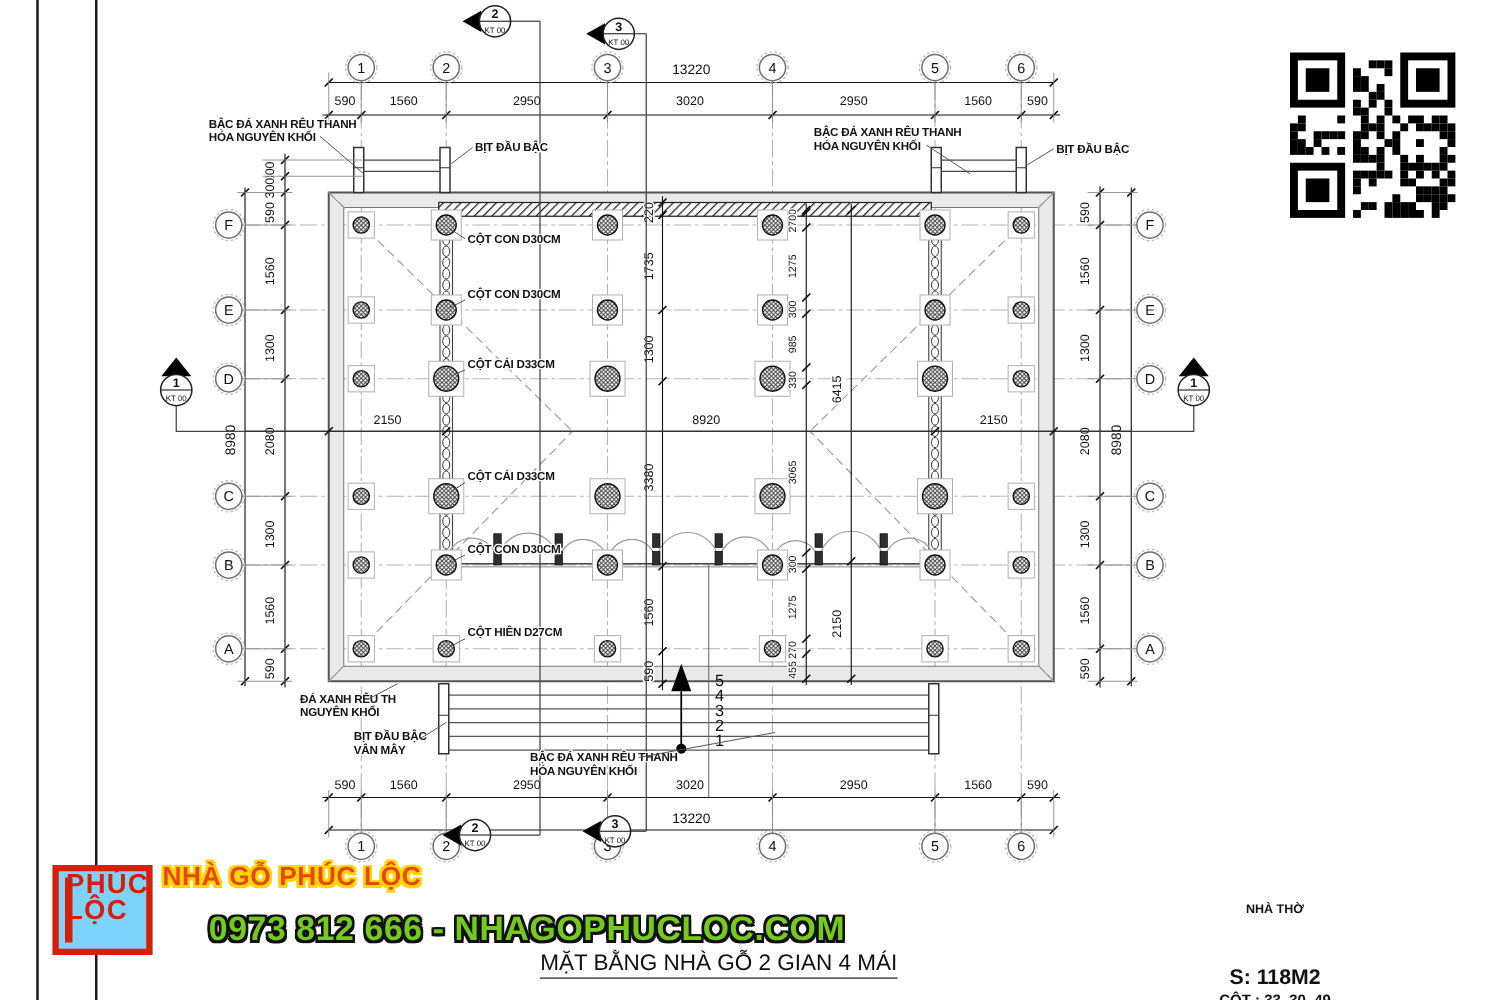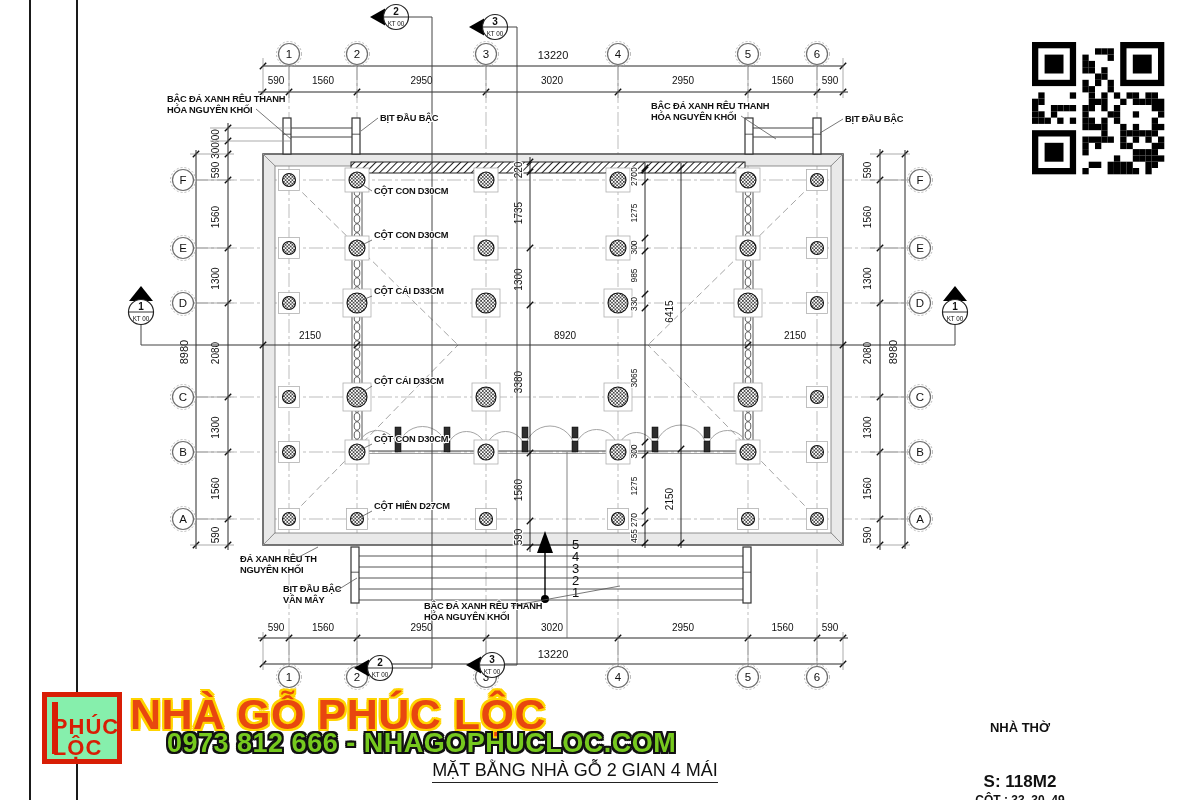--- a/index.html
+++ b/index.html
@@ -11,32 +11,32 @@
   svg text{font-family:"Liberation Sans",sans-serif;fill:#111;}
   .dim{font-size:10px;paint-order:stroke;stroke:#fff;stroke-width:2.5px;}
   .dims{font-size:8.5px;paint-order:stroke;stroke:#fff;stroke-width:2px;}
   .tot{font-size:11px;paint-order:stroke;stroke:#fff;stroke-width:2.5px;}
   .bub{font-size:11.5px;paint-order:stroke;stroke:#fff;stroke-width:2px;}
   .ann{font-size:9.3px;font-weight:600;letter-spacing:-0.2px;paint-order:stroke;stroke:#fff;stroke-width:2px;}
   .stepnum{font-size:13px;}
   .mknum{font-size:10px;font-weight:bold;}
   .mksheet{font-size:6.3px;}
   .footer-logo{position:absolute;left:42px;top:692px;width:70px;height:62px;
-    border:5px solid #d81e05;display:flex;align-items:flex-end;justify-content:center;background:#86efac;z-index:5;}
+    border:5px solid #d81e05;display:flex;align-items:flex-start;justify-content:center;background:#7dd3fc;z-index:5;}
   .logo-bar{position:absolute;left:5px;top:5px;bottom:5px;width:6px;background:#d81e05;}
   .logo-text{display:flex;flex-direction:column;line-height:.95;margin-left:8px;
     color:#d81e05;font-weight:bold;font-size:22px;letter-spacing:1px;}
-  .brand{position:absolute;left:130px;top:690px;font-size:43px;font-weight:bold;color:#e8470f;letter-spacing:.5px;
+  .brand{position:absolute;left:130px;top:690px;font-size:21px;font-weight:bold;color:#e8470f;letter-spacing:.5px;
     text-shadow:-2px -2px 0 #ffd400,2px -2px 0 #ffd400,-2px 2px 0 #ffd400,2px 2px 0 #ffd400,
                  0 -2px 0 #ffd400,0 2px 0 #ffd400,-2px 0 0 #ffd400,2px 0 0 #ffd400;z-index:5;}
   .contact{position:absolute;left:127px;top:728px;font-size:27px;font-weight:bold;color:#76c91e;letter-spacing:.5px;
     text-shadow:-2px -2px 0 #111,2px -2px 0 #111,-2px 2px 0 #111,2px 2px 0 #111,
                  0 -2px 0 #111,0 2px 0 #111,-2px 0 0 #111,2px 0 0 #111;z-index:5;margin-left:40px;}
   .info{position:absolute;left:930px;top:718px;width:180px;text-align:center;color:#111;z-index:5;}
-  .info .nm{font-size:13px;font-weight:600;line-height:20px;}
+  .info .nm{font-size:10px;font-weight:600;line-height:20px;}
   .info .ar{font-size:17px;font-weight:600;line-height:21px;margin-top:33px;}
   .info .co{font-size:12px;font-weight:bold;line-height:16px;}
   .title{position:absolute;left:330px;top:760px;width:490px;text-align:center;font-size:18px;color:#111;z-index:5;}
   .title span{border-bottom:1.5px solid #222;padding-bottom:2px;}
 </style>
 </head>
 <body>
 
 <div class="sheet">
   <div class="border-l1"></div>

